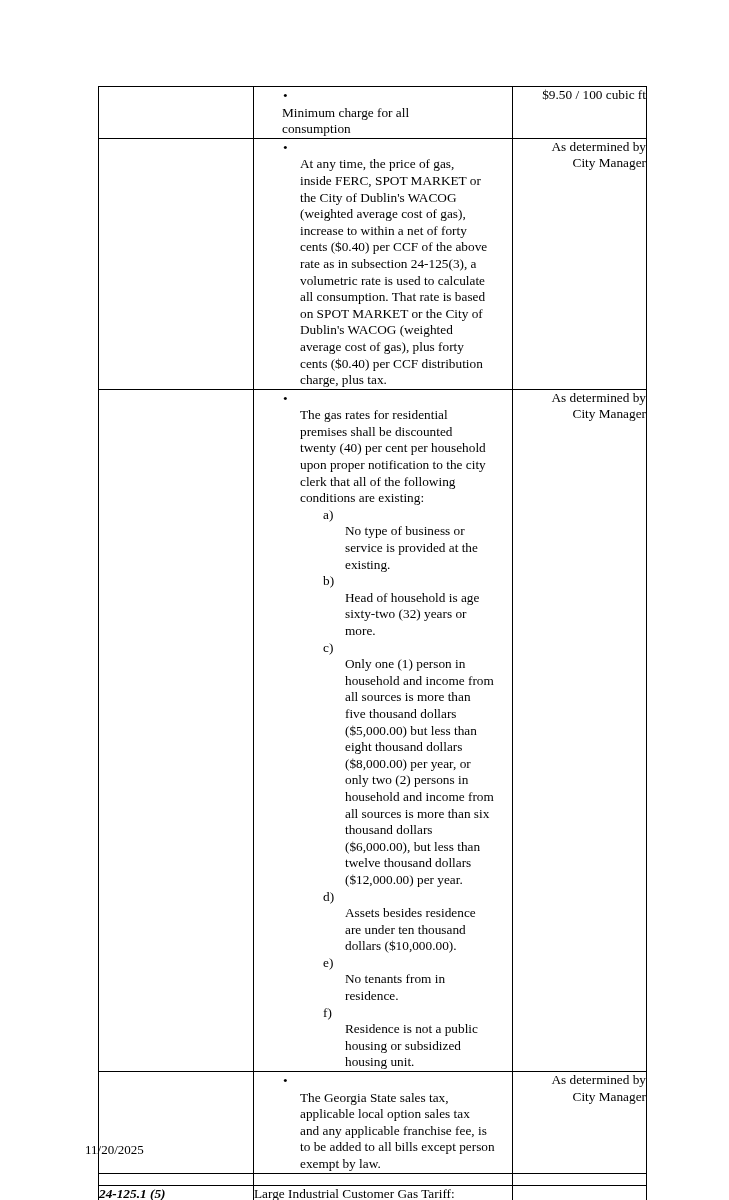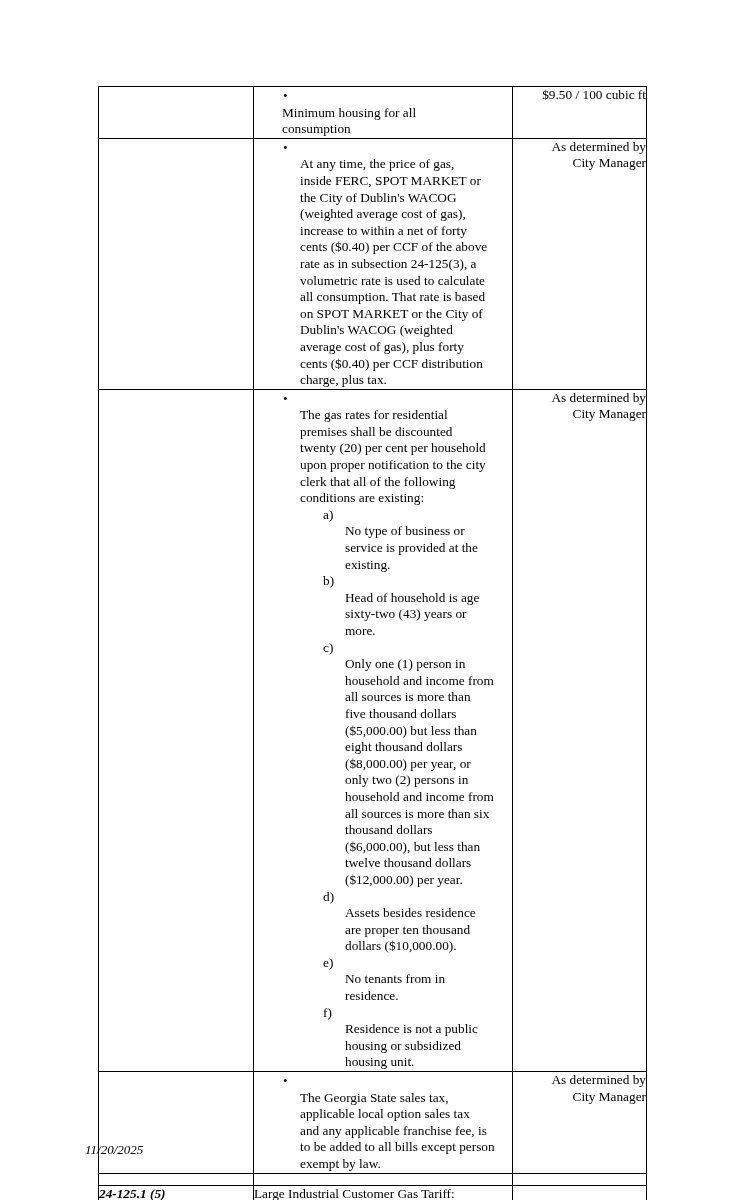--- a/index.html
+++ b/index.html
@@ -81,41 +81,40 @@
     text-align: right;
     font-size: 13px;
     line-height: 15px;
   }
   .footer-date {
     position: absolute;
     left: 85px;
     top: 1142px;
     font-size: 13px;
     line-height: 15px;
-    font-style: italic;
   }
 </style>
 </head>
 <body>
 
 <div class="page">
 
   <table class="tariff">
     <colgroup>
       <col style="width:155px">
       <col style="width:259px">
       <col style="width:134px">
     </colgroup>
 
     <tbody>
         <tr style="height:32px;">
       <td></td>
       <td>
         <div class="bullet-para hang-short">
-          <span class="bullet">•</span><span>Minimum housing for all
+          <span class="bullet">•</span><span>Minimum charge for all
 consumption</span>
         </div>
       </td>
       <td class="rate-cell">$9.50 / 100 cubic ft</td>
     </tr>
 
     <tr style="height:234px;">
       <td></td>
       <td>
         <div class="bullet-para">
@@ -138,54 +137,54 @@
       <td class="rate-cell">As determined by
 City Manager</td>
     </tr>
 
     <tr style="height:560px;">
       <td></td>
       <td>
         <div class="bullet-para">
           <span class="bullet">•</span><span>The gas rates for residential
 premises shall be discounted
-twenty (20) per cent per household
+twenty (40) per cent per household
 upon proper notification to the city
 clerk that all of the following
 conditions are existing:</span>
         </div>
         <div class="sub-item">
           <span class="ltr">a)</span><span>No type of business or
 service is provided at the
 existing.</span>
         </div>
         <div class="sub-item">
           <span class="ltr">b)</span><span>Head of household is age
-sixty-two (43) years or
+sixty-two (32) years or
 more.</span>
         </div>
         <div class="sub-item">
           <span class="ltr">c)</span><span>Only one (1) person in
 household and income from
 all sources is more than
 five thousand dollars
 ($5,000.00) but less than
 eight thousand dollars
 ($8,000.00) per year, or
 only two (2) persons in
 household and income from
 all sources is more than six
 thousand dollars
 ($6,000.00), but less than
 twelve thousand dollars
 ($12,000.00) per year.</span>
         </div>
         <div class="sub-item">
           <span class="ltr">d)</span><span>Assets besides residence
-are proper ten thousand
+are under ten thousand
 dollars ($10,000.00).</span>
         </div>
         <div class="sub-item">
           <span class="ltr">e)</span><span>No tenants from in
 residence.</span>
         </div>
         <div class="sub-item">
           <span class="ltr">f)</span><span>Residence is not a public
 housing or subsidized
 housing unit.</span>

